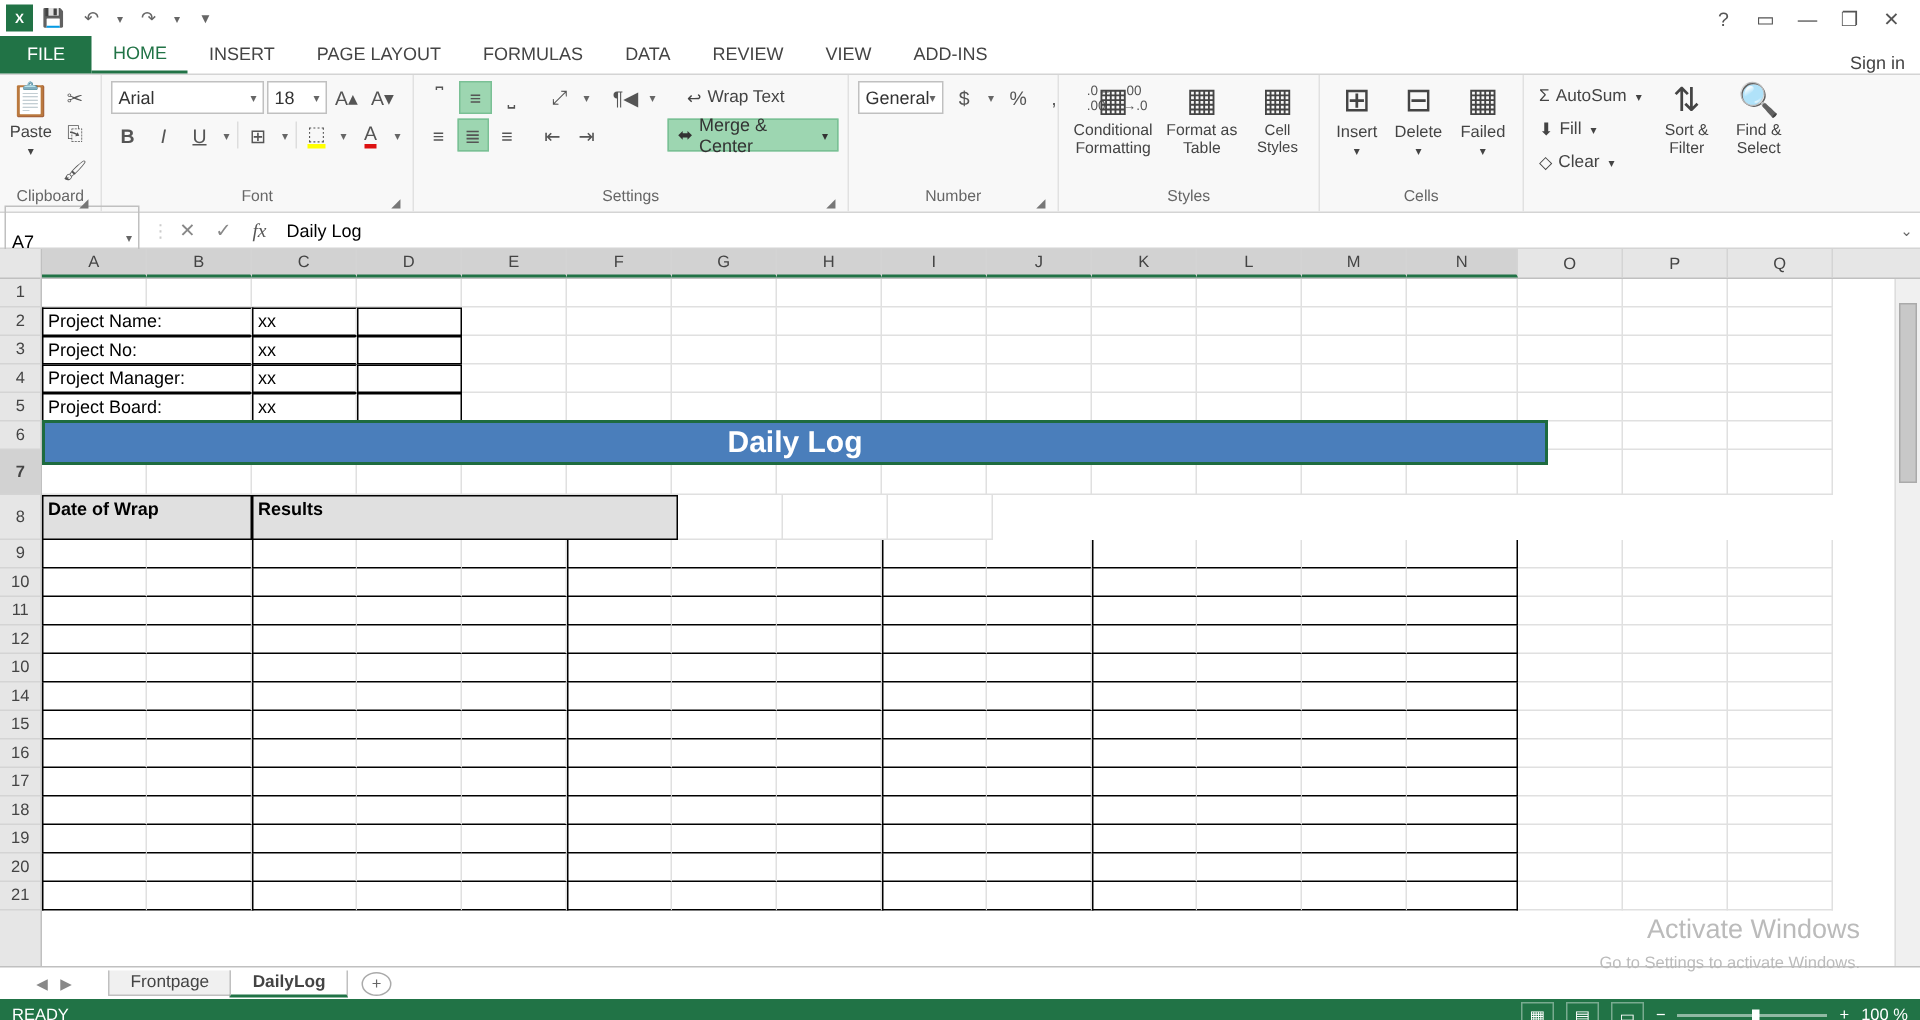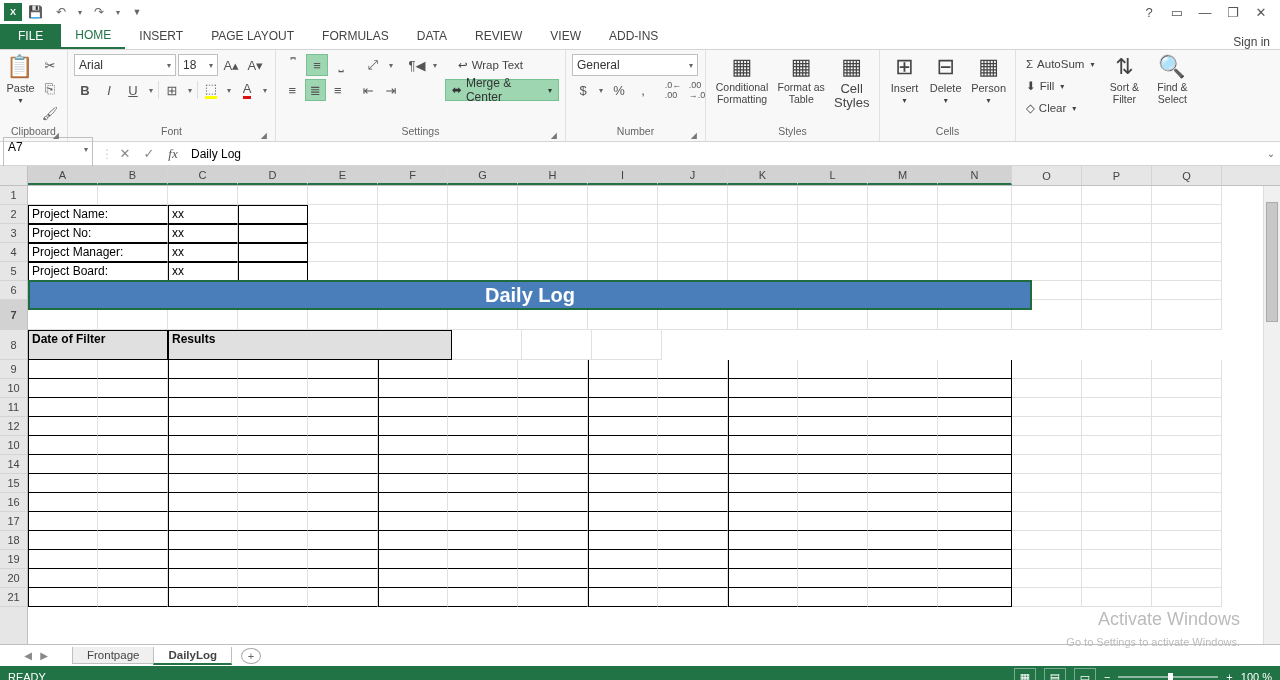--- a/index.html
+++ b/index.html
@@ -34,21 +34,21 @@
 .small-btn { width: 22px; height: 22px; display: flex; align-items: center; justify-content: center; cursor: pointer; color: #555; font-size: 13px; border: 1px solid transparent; }
 .small-btn.active { background: #9dd6b1; border: 1px solid #7ac095; }
 .dd { width: 10px; font-size: 8px; color: #666; cursor: pointer; text-align: center; }
 .combo { height: 22px; border: 1px solid #c0c0c0; background: #fff; display: flex; align-items: center; padding: 0 4px; font-size: 12px; color: #333; cursor: pointer; }
 .combo .arrow { margin-left: auto; font-size: 8px; color: #666; }
 .merge-btn { height: 22px; background: #9dd6b1; border: 1px solid #7ac095; display: flex; align-items: center; padding: 0 6px; gap: 4px; font-size: 12px; color: #333; cursor: pointer; }
 .wide-btn { display: flex; align-items: center; gap: 4px; height: 20px; padding: 0 4px; font-size: 11.5px; color: #444; cursor: pointer; }
 
 
 .formula-bar { height: 24px; border-bottom: 1px solid #d4d4d4; display: flex; align-items: center; background: #fff; }
-.namebox { width: 90px; height: 20px; border: 1px solid #c0c0c0; margin-left: 3px; padding: 16px 4px; display: flex; align-items: flex-end; font-size: 12px; }
+.namebox { width: 90px; height: 20px; border: 1px solid #c0c0c0; margin-left: 3px; padding: 16px 4px; display: flex; align-items: flex-start; font-size: 12px; }
 .namebox .arrow { margin-left: auto; font-size: 8px; color: #666; cursor: pointer; }
 .fb-sep { width: 8px; }
 .fb-btn { width: 24px; height: 20px; display: flex; align-items: center; justify-content: center; color: #888; font-size: 13px; cursor: pointer; }
 .fb-fx { font-style: italic; font-family: "Times New Roman"; color: #555; }
 .formula-input { flex: 1; height: 20px; border: none; padding: 0 6px; font-size: 12px; outline: none; }
 .fb-expand { width: 18px; text-align: center; color: #666; cursor: pointer; font-size: 10px; }
 
 
 .grid-area { position: relative; height: 478px; display: flex; }
 .rowheads { width: 28px; background: #e6e6e6; border-right: 1px solid #c0c0c0; }
@@ -216,21 +216,21 @@
             <span>⬌</span>
             <span>Merge &amp; Center</span>
             <span style="font-size:8px">▾</span>
           </div>
       </div>
     </div>
     <div class="group-label"><span>Settings</span><span class="launcher">◢</span></div>
   </div>
 
   <div class="group" style="width:140px">
-    <div class="group-content" style="flex-direction:column;gap:3px">
+    <div class="group-content" style="flex-direction:row;gap:3px">
       <div class="combo" style="width:126px">
           <span>General</span>
           <span class="arrow">▾</span>
         </div>
       <div class="row">
         <div class="small-btn">$</div>
         <span class="dd">▾</span>
         <div class="small-btn">%</div>
         <div class="small-btn">,</div>
         <div style="width:4px"></div>
@@ -246,41 +246,41 @@
       <div class="big-btn" style="width:62px">
           <span class="ico">▦</span>
           <span style="font-size:10.5px;text-align:center;line-height:1.1">Conditional Formatting</span>
         </div>
       <div class="big-btn" style="width:52px">
           <span class="ico">▦</span>
           <span style="font-size:10.5px;text-align:center;line-height:1.1">Format as Table</span>
         </div>
       <div class="big-btn" style="width:44px">
           <span class="ico">▦</span>
-          <span style="font-size:13px;text-align:center;line-height:1.1">Cell Styles</span>
+          <span style="font-size:10px;text-align:center;line-height:1.1">Cell Styles</span>
         </div>
     </div>
     <div class="group-label"><span>Styles</span></div>
   </div>
 
   <div class="group" style="width:136px">
     <div class="group-content">
       <div class="big-btn" style="width:40px">
           <span class="ico">⊞</span>
           <span>Insert</span>
           <span style="font-size:8px">▾</span>
         </div>
       <div class="big-btn" style="width:40px">
           <span class="ico">⊟</span>
           <span>Delete</span>
           <span style="font-size:8px">▾</span>
         </div>
       <div class="big-btn" style="width:44px">
           <span class="ico">▦</span>
-          <span>Person</span>
+          <span>Failed</span>
           <span style="font-size:8px">▾</span>
         </div>
     </div>
     <div class="group-label"><span>Cells</span></div>
   </div>
 
   <div class="group" style="flex:1;border-right:none">
     <div class="group-content">
       <div class="col" style="gap:2px">
         <div class="wide-btn">
@@ -496,21 +496,21 @@
           <div class="cell" style="width: 70px;"></div>
           <div class="cell" style="width: 70px;"></div>
           <div class="cell" style="width: 70px;"></div>
           <div class="cell" style="width: 70px;"></div>
           <div class="cell" style="width: 74px;"></div>
           <div class="cell" style="width: 70px;"></div>
           <div class="cell" style="width: 70px;"></div>
           <div class="cell" style="width: 70px;"></div>
         </div>
         <div class="gridrow tall">
-          <div class="cell th-cell" style="width: 140px; white-space: normal; line-height: 1.15;">Date of Filter</div>
+          <div class="cell th-cell" style="width: 140px; white-space: normal; line-height: 1.15;">Date of Wrap</div>
           <div class="cell th-cell" style="width: 284px; white-space: normal; line-height: 1.15;">Results</div>
           <div class="cell" style="width: 70px;"></div>
           <div class="cell" style="width: 70px;"></div>
           <div class="cell" style="width: 70px;"></div>
         </div>
         <div class="gridrow">
           <div class="cell" style="width: 70px; border-bottom: 1px solid rgb(0, 0, 0); border-left: 1px solid rgb(0, 0, 0);"></div>
           <div class="cell" style="width: 70px; border-bottom: 1px solid rgb(0, 0, 0);"></div>
           <div class="cell" style="width: 70px; border-bottom: 1px solid rgb(0, 0, 0); border-left: 1px solid rgb(0, 0, 0);"></div>
           <div class="cell" style="width: 70px; border-bottom: 1px solid rgb(0, 0, 0);"></div>

